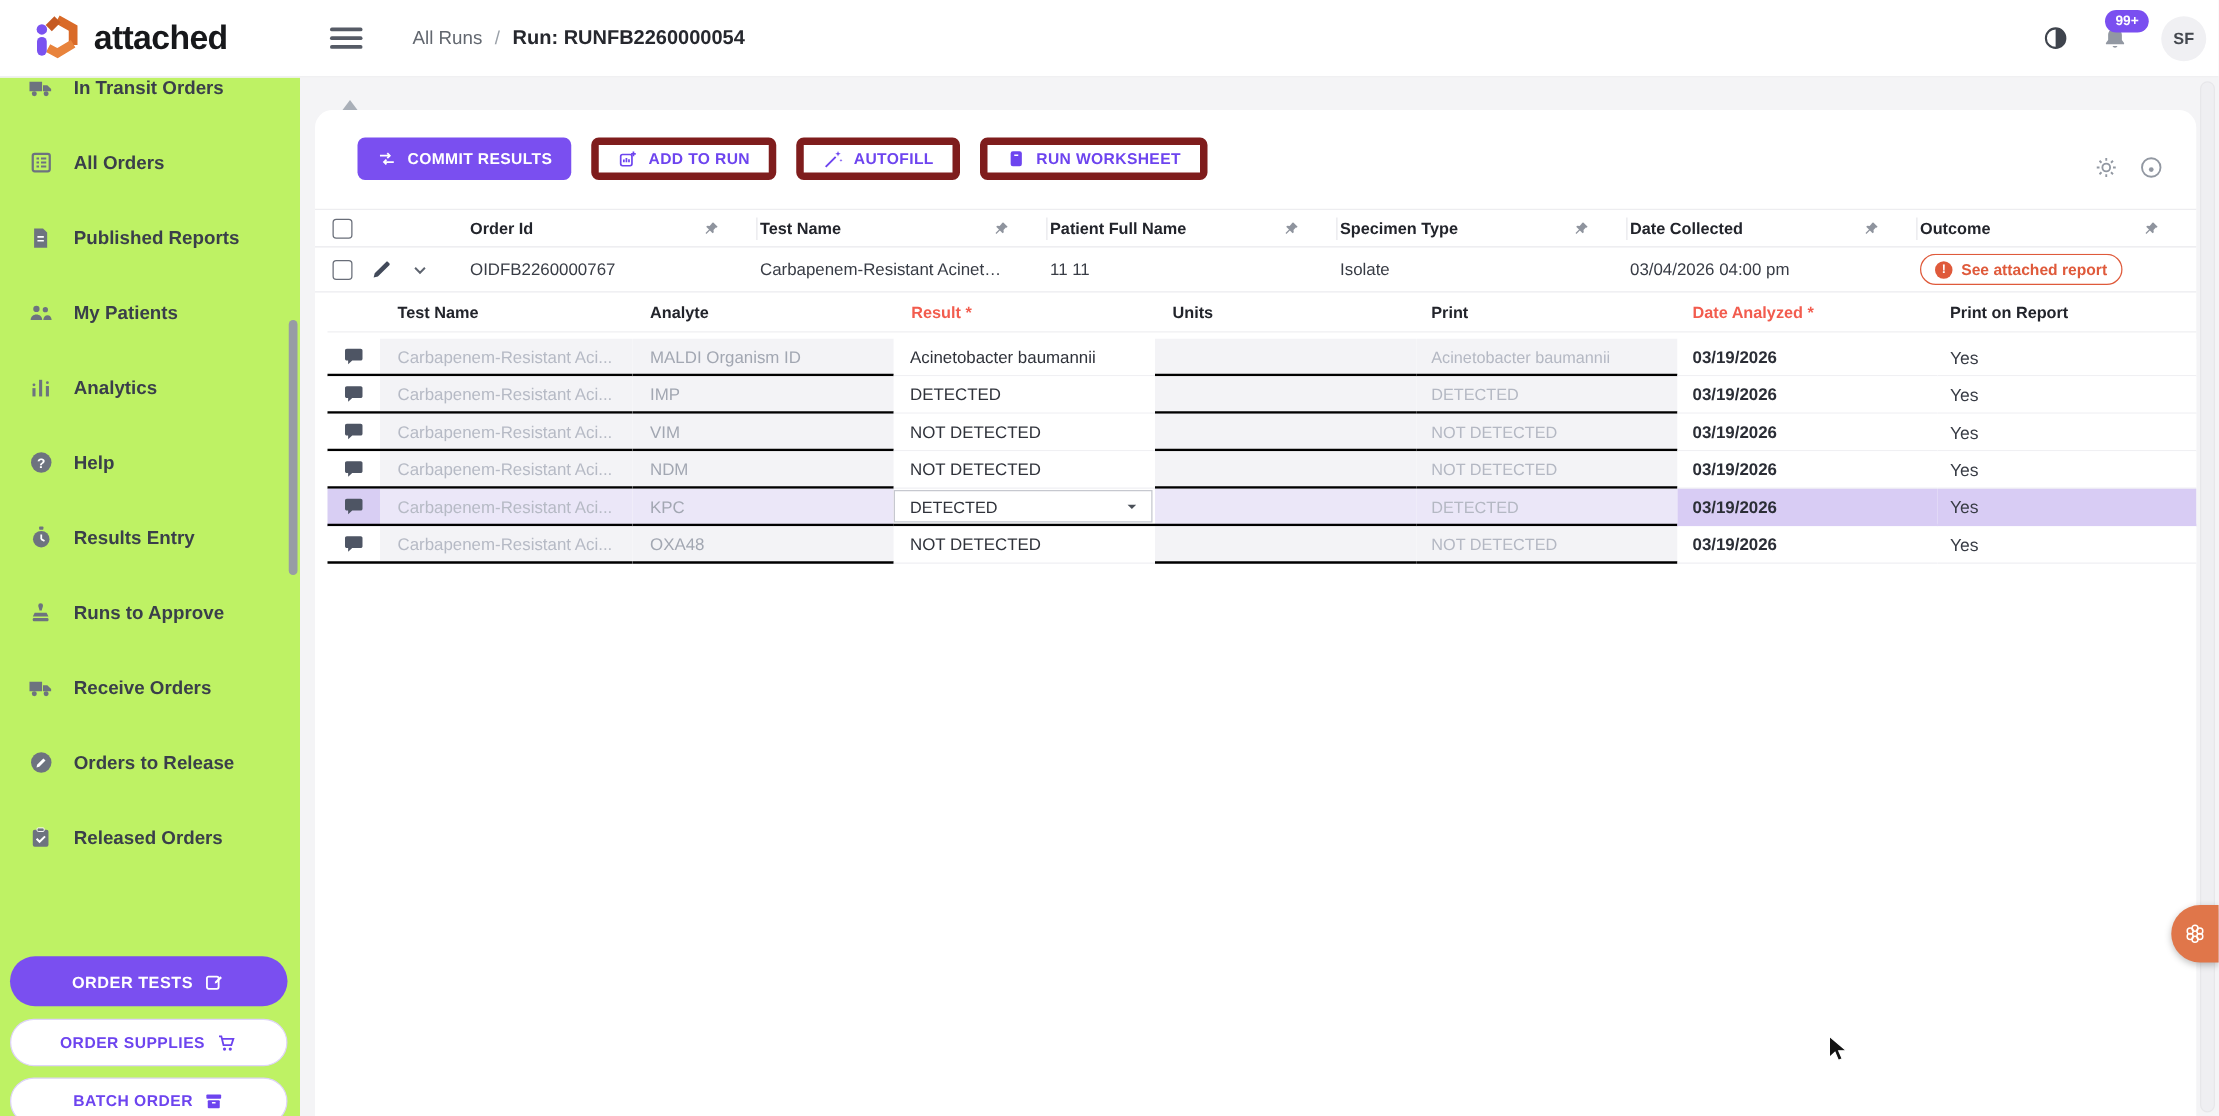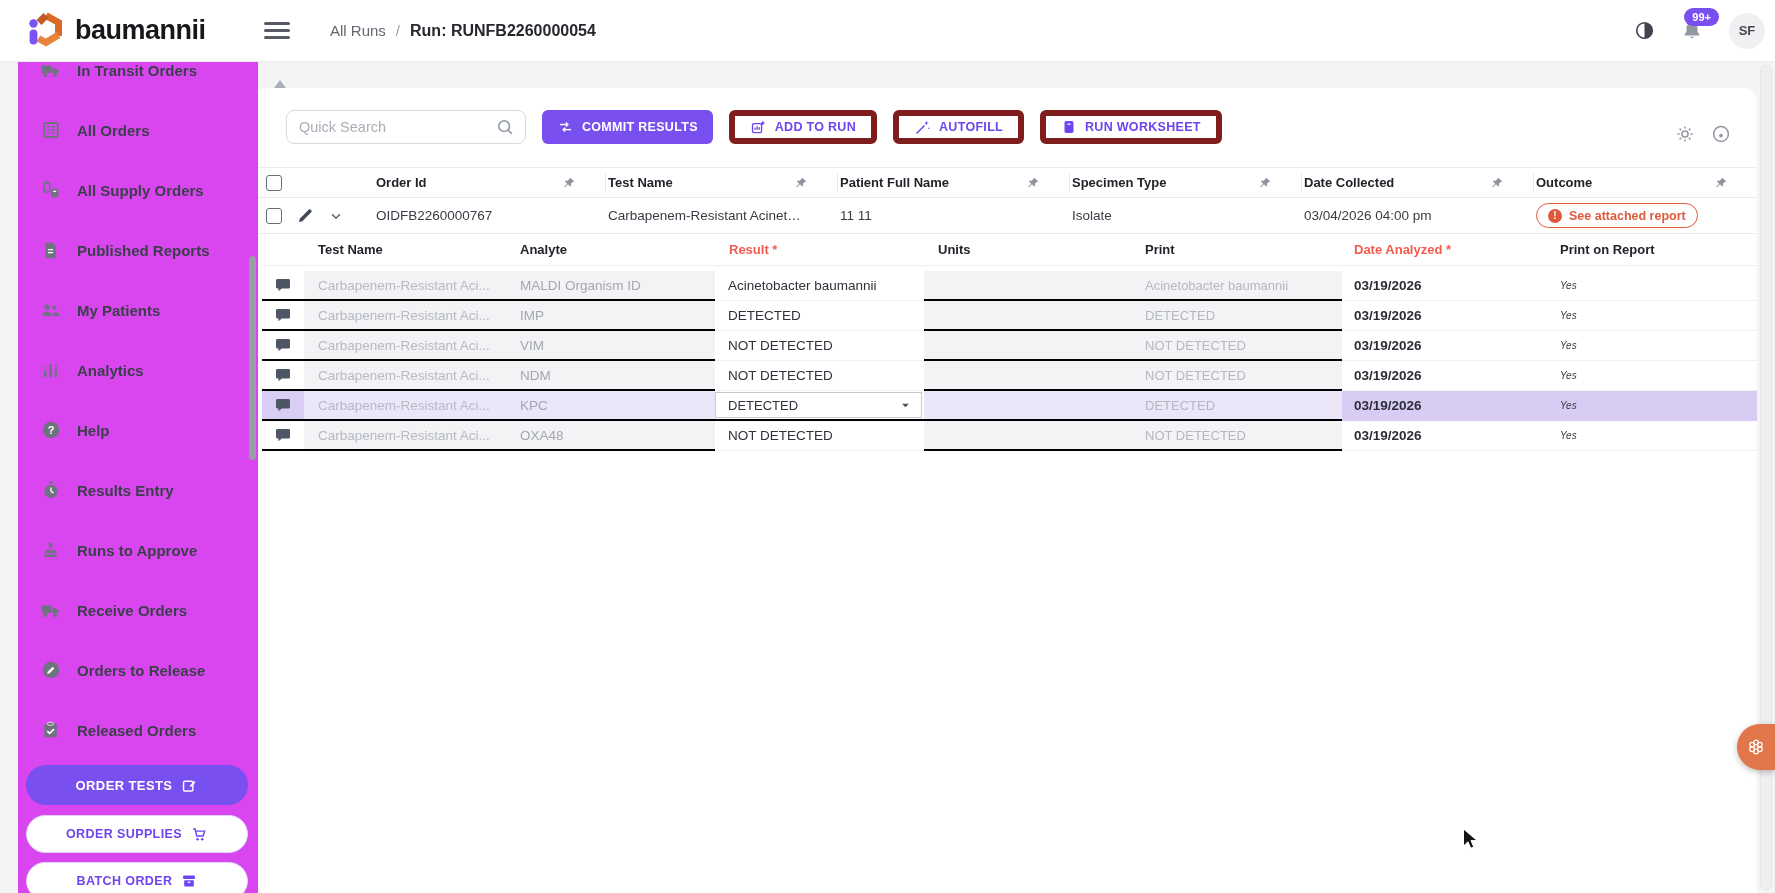--- a/index.html
+++ b/index.html
@@ -18,21 +18,21 @@
   .bc-sep { color:#9aa0a8; margin:0 10px; }
   .bc-current { color:#26282e; font-weight:700; font-size:16px; }
   .header-right { margin-left:auto; display:flex; align-items:center; gap:26px; padding-right:10px; }
   .bell-wrap { position:relative; }
   .badge { position:absolute; top:-12px; right:-16px; background:#7a4ff0; color:#fff;
     font-size:11px; font-weight:700; padding:3px 8px; border-radius:11px; }
   .avatar { width:36px; height:36px; border-radius:50%; background:#f0f0f3; display:flex;
     align-items:center; justify-content:center; font-size:13px; font-weight:700; color:#44484f; }
 
   
-  .sidebar { position:absolute; top:62px; left:18px; width:240px; bottom:0; background:#d946ef; overflow:hidden; z-index:4; }
+  .sidebar { position:absolute; top:62px; left:0; width:240px; bottom:0; background:#bef264; overflow:hidden; z-index:4; }
   .nav { position:absolute; top:-22px; left:0; right:0; list-style:none; }
   .nav-item { height:60px; display:flex; align-items:center; gap:16px; padding-left:22px; cursor:pointer; }
   .nav-item .nv-ic { width:21px; display:flex; justify-content:center; }
   .nav-item span.lbl { font-size:15px; font-weight:700; color:#3a3f4a; }
   .side-thumb { position:absolute; right:2px; top:194px; width:7px; height:204px; background:#979ca5; border-radius:4px; }
   .side-action { position:absolute; left:8px; right:10px; display:flex; align-items:center;
     justify-content:center; gap:9px; font-weight:700; letter-spacing:.4px; cursor:pointer; }
   .btn-tests { top:703px; height:40px; border-radius:21px; background:#7a4ff0; color:#fff; font-size:13px; }
   .btn-supplies { top:753px; height:38px; border-radius:20px; background:#fff; border:1px solid #ded3fa; color:#6d44ef; font-size:12.5px; }
   .btn-batch { top:800px; height:38px; border-radius:20px; background:#fff; border:1px solid #ded3fa; color:#6d44ef; font-size:12.5px; }
@@ -90,21 +90,21 @@
   .rrow { height:30px; }
   .rc { display:flex; align-items:center; border-bottom:2px solid #000000; height:30px; }
   .rc.gray { background:#f3f3f6; }
   .rc.white { background:#fff; border-bottom:1px solid #f0f0f3; }
   .rc.comment { justify-content:center; background:#fff; }
   .rc .t-name { font-size:13.5px; color:#b6bac5; padding-left:14px; white-space:nowrap; overflow:hidden; }
   .rc .t-analyte { font-size:13.5px; color:#a2a7b2; padding-left:14px; }
   .rc .t-result { font-size:13.5px; color:#2f323a; padding-left:13px; }
   .rc .t-final { font-size:13px; color:#b4b8c3; padding-left:12px; }
   .rc .t-date { font-size:13.5px; font-weight:600; color:#2b2e36; padding-left:12px; }
-  .rc .t-print { font-size:10px; color:#373b44; padding-left:10px;font-style:italic; }
+  .rc .t-print { font-size:14px; color:#373b44; padding-left:10px; }
   .rrow.selected .rc.gray { background:#ebe7f8; }
   .rrow.selected .rc.comment { background:#d8cef3; }
   .rrow.selected .rc.hl { background:#d8ccf4; border-bottom:2px solid #d8ccf4; }
   .result-select { margin-right:2px; width:100%; height:26px; background:#fff; border:1px solid #c6c8cf;
     display:flex; align-items:center; justify-content:space-between; padding:0 10px 0 12px;
     font-size:13px; color:#2f323a; cursor:pointer; }
 
   
   .fab { position:absolute; right:0; top:662px; width:38px; height:46px; background:#e0764a;
     border-radius:23px 0 0 23px; display:flex; align-items:center; justify-content:center;
@@ -119,21 +119,21 @@
   <div class="logo-area">
     <span>
       <svg width="40" height="40" viewBox="0 0 40 40">
         <path d="M20 4.5 L32.5 11.5 V25" stroke="#d96a28" stroke-width="7" fill="none"></path>
         <path d="M32.5 24 L20 31.5 L12.5 27.5" stroke="#e8833c" stroke-width="7" fill="none"></path>
         <path d="M13 11.5 L20 4.5" stroke="#c55a22" stroke-width="7" fill="none"></path>
         <circle cx="7.5" cy="12.5" r="4.2" fill="#7a52f0"></circle>
         <rect x="3.6" y="18.5" width="7.8" height="15" rx="3.9" fill="#7a52f0"></rect>
       </svg>
     </span>
-    <span class="logo-text">baumannii</span>
+    <span class="logo-text">attached</span>
   </div>
   <div class="hamburger">
       <div></div>
       <div></div>
       <div></div>
     </div>
   <div class="breadcrumb">
     <span class="bc-parent">All Runs</span>
     <span class="bc-sep">/</span>
     <span class="bc-current">Run: RUNFB2260000054</span>
@@ -173,31 +173,20 @@
       <span class="nv-ic">
           <svg width="20" height="20" viewBox="0 0 20 20">
             <rect x="3.2" y="3" width="13.6" height="14" rx="1.6" fill="none" stroke="#6d737f" stroke-width="1.8"></rect>
             <path d="M6.2 6.8h2M6.2 10h2M6.2 13.2h2M9.8 6.8h4.2M9.8 10h4.2M9.8 13.2h4.2" stroke="#6d737f" stroke-width="1.5"></path>
           </svg>
         </span>
       <span class="lbl">All Orders</span>
     </li>
     <li class="nav-item">
       <span class="nv-ic">
-          <svg width="20" height="20" viewBox="0 0 20 20">
-            <rect x="3" y="2.6" width="5.6" height="9.4" rx="1.3" fill="none" stroke="#6d737f" stroke-width="1.7"></rect>
-            <path d="M5.8 0.8v1.8" stroke="#6d737f" stroke-width="1.7"></path>
-            <rect x="10" y="8.8" width="7.4" height="8.4" rx="1.4" fill="#6d737f"></rect>
-            <path d="M12.2 11.4h3" stroke="#fff" stroke-width="1.3"></path>
-          </svg>
-        </span>
-      <span class="lbl">All Supply Orders</span>
-    </li>
-    <li class="nav-item">
-      <span class="nv-ic">
           <svg width="19" height="19" viewBox="0 0 20 20">
             <path d="M4.5 1.8h7.5l3.5 3.5v12.9H4.5z" fill="#6d737f"></path>
             <path d="M7.3 9h5.4M7.3 12.2h5.4" stroke="#fff" stroke-width="1.4"></path>
           </svg>
         </span>
       <span class="lbl">Published Reports</span>
     </li>
     <li class="nav-item">
       <span class="nv-ic">
           <svg width="21" height="21" viewBox="0 0 20 20" fill="#6d737f">
@@ -313,29 +302,20 @@
   </div>
 </div>
 
 <div class="content">
   <div class="scroll-up-caret"></div>
   <div class="vtrack"></div>
 
   <div class="card">
 
     <div class="toolbar">
-      <div class="search-box">
-        <input type="text" placeholder="Quick Search" style="">
-        <span>
-            <svg width="19" height="19" viewBox="0 0 20 20">
-              <circle cx="8.6" cy="8.6" r="5.6" fill="none" stroke="#99a0ab" stroke-width="1.8"></circle>
-              <path d="M12.8 12.8l4 4" stroke="#99a0ab" stroke-width="1.8"></path>
-            </svg>
-          </span>
-      </div>
       <div class="tbtn primary">
         <span>
             <svg width="17" height="17" viewBox="0 0 20 20" fill="none" stroke="#fff" stroke-width="1.7">
               <path d="M3.5 6.5h9"></path>
               <path d="M10.4 4.2l2.3 2.3-2.3 2.3"></path>
               <path d="M16.5 12.5h-9"></path>
               <path d="M9.6 10.2l-2.3 2.3 2.3 2.3"></path>
             </svg>
           </span>
         <span>COMMIT RESULTS</span>

